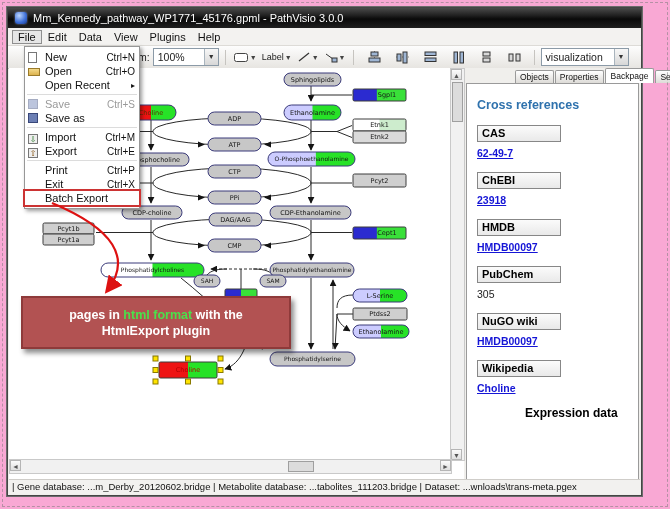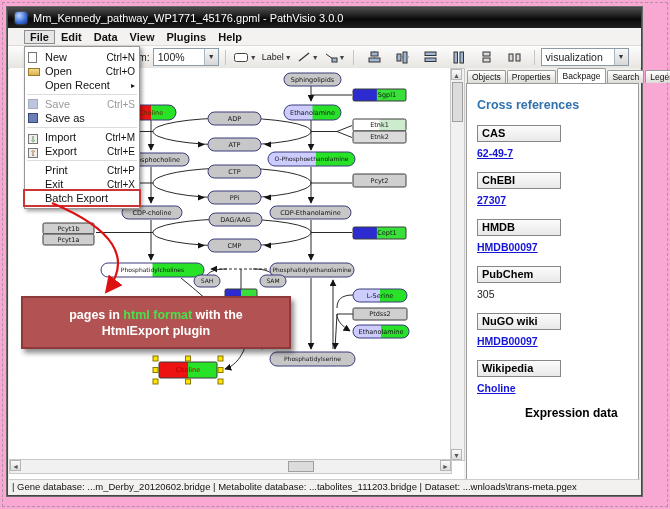--- a/index.html
+++ b/index.html
@@ -8,21 +8,21 @@
   .ants{position:absolute;inset:2px;border:1px dashed #7e7e7e;pointer-events:none;z-index:70;opacity:.55}
   .window{position:absolute;left:7px;top:7px;width:633px;height:487px;background:#f0efec;
           border:1px solid #454545;box-shadow:0 0 0 1px #6b6b6b;}
   
   .titlebar{height:20px;background:linear-gradient(#4a4a4a 0%,#232323 35%,#0a0a0a 55%,#1f1f1f 100%);
             display:flex;align-items:center;gap:6px;padding-left:7px;color:#fff;font-size:11px;}
   .app-icon{width:12px;height:12px;border-radius:3px;
             background:radial-gradient(circle at 35% 30%,#bcd6ff,#3a6cd6 60%,#1b3a8c);box-shadow:0 0 2px #89c;}
   
   .menubar{height:17px;background:#f3f2f0;border-bottom:1px solid #dddbd7;display:flex;align-items:center;
-           font-size:11px;padding-left:16px;color:#111;font-weight:bold;}
+           font-size:11px;padding-left:4px;color:#111;}
   .menu-item{padding:1px 6px;}
   .menu-item.active{border:1px solid #8f8f8f;background:#e6e6e6;padding:0 5px;}
   
   .toolbar{height:22px;background:linear-gradient(#fdfdfd,#e7e5e1);border-bottom:1px solid #c4c2be;
            display:flex;align-items:center;gap:3px;padding-left:112px;font-size:10.5px;color:#222;}
   .combo{display:flex;align-items:center;background:#fff;border:1px solid #8b9aa7;height:16px;}
   .combo .val{padding:0 4px;flex:1;white-space:nowrap;overflow:hidden;font-size:10.5px;}
   .combo .dd{width:13px;align-self:stretch;background:linear-gradient(#f7f7f7,#d7d7d7);
              border-left:1px solid #a9b4bd;font-size:7px;line-height:15px;text-align:center;color:#333;}
   .tb-sep{width:1px;height:15px;background:#c6c4c0;margin:0 3px;}
@@ -32,21 +32,21 @@
   
   .content{position:absolute;left:1px;right:1px;top:60px;bottom:16px;}
   .canvas-wrap{position:absolute;left:0;top:0;width:455px;bottom:0;background:#fff;}
   .pathway-svg{position:absolute;left:0;top:0;}
   .vsb{position:absolute;left:441px;top:0;width:13px;height:391px;background:#f1f1f1;border:1px solid #c9c9c9;}
   .hsb{position:absolute;left:0;top:391px;height:13px;width:441px;background:#f1f1f1;border:1px solid #c9c9c9;}
   .sb-arrow{position:absolute;width:11px;height:11px;font-size:7px;line-height:11px;text-align:center;color:#555;
             background:linear-gradient(#fbfbfb,#dfdfdf);border:1px solid #b5b5b5;box-sizing:border-box;}
   .sb-thumb{position:absolute;background:#dcdcdc;border:1px solid #9f9f9f;box-sizing:border-box;}
   .right-panel{position:absolute;left:456px;right:0;top:0;bottom:-7px;background:#f0efec;}
-  .tabs{display:flex;align-items:flex-end;height:15px;padding-left:2px;}
+  .tabs{display:flex;align-items:flex-end;height:15px;padding-left:2px;margin-left:48px;}
   .tab{background:linear-gradient(#ffffff,#dddbd7);border:1px solid #9a9a9a;border-bottom:none;
        border-radius:2px 2px 0 0;margin-right:1px;padding:1px 4px;font-size:8.5px;color:#111;white-space:nowrap;}
   .tab.active{background:#fff;padding:2px 5px;font-size:8.5px;position:relative;z-index:2;}
   .panel-body{position:absolute;left:1px;right:1px;top:15px;bottom:1px;background:#fff;border:1px solid #9a9a9a;
               overflow:hidden;padding:2px 10px;}
   .bp-heading{margin-top:12px;color:#2f72ad;font-weight:bold;font-size:12.5px;}
   .bp-section{margin-top:11px;}
   .bp-head-box{display:inline-block;border:1px solid #878787;background:linear-gradient(#fbfbfb,#e9e9e9);
                font-weight:bold;font-size:11px;padding:1px 6px 2px 4px;min-width:72px;}
   .bp-value{margin-top:5px;font-size:10.5px;}
@@ -473,21 +473,21 @@
             <div class="tab">Objects</div>
             <div class="tab">Properties</div>
             <div class="tab active">Backpage</div>
             <div class="tab">Search</div>
             <div class="tab">Legend</div>
           </div>
         <div class="panel-body">
           <div class="bp-heading">Cross references</div>
           <div>
               <div class="bp-section"><div class="bp-head-box">CAS</div><a class="bp-value bp-link" href="#" style="display: block;">62-49-7</a></div>
-              <div class="bp-section"><div class="bp-head-box">ChEBI</div><a class="bp-value bp-link" href="#" style="display: block;">27307</a></div>
+              <div class="bp-section"><div class="bp-head-box">ChEBI</div><a class="bp-value bp-link" href="#" style="display: block;">23918</a></div>
               <div class="bp-section"><div class="bp-head-box">HMDB</div><a class="bp-value bp-link" href="#" style="display: block;">HMDB00097</a></div>
               <div class="bp-section"><div class="bp-head-box">PubChem</div><div class="bp-value bp-plain" style="display: block;">305</div></div>
               <div class="bp-section"><div class="bp-head-box">NuGO wiki</div><a class="bp-value bp-link" href="#" style="display: block;">HMDB00097</a></div>
               <div class="bp-section"><div class="bp-head-box">Wikipedia</div><a class="bp-value bp-link" href="#" style="display: block;">Choline</a></div>
             </div>
           <div class="bp-footer">Expression data</div>
         </div>
       </div>
     </div>
 

